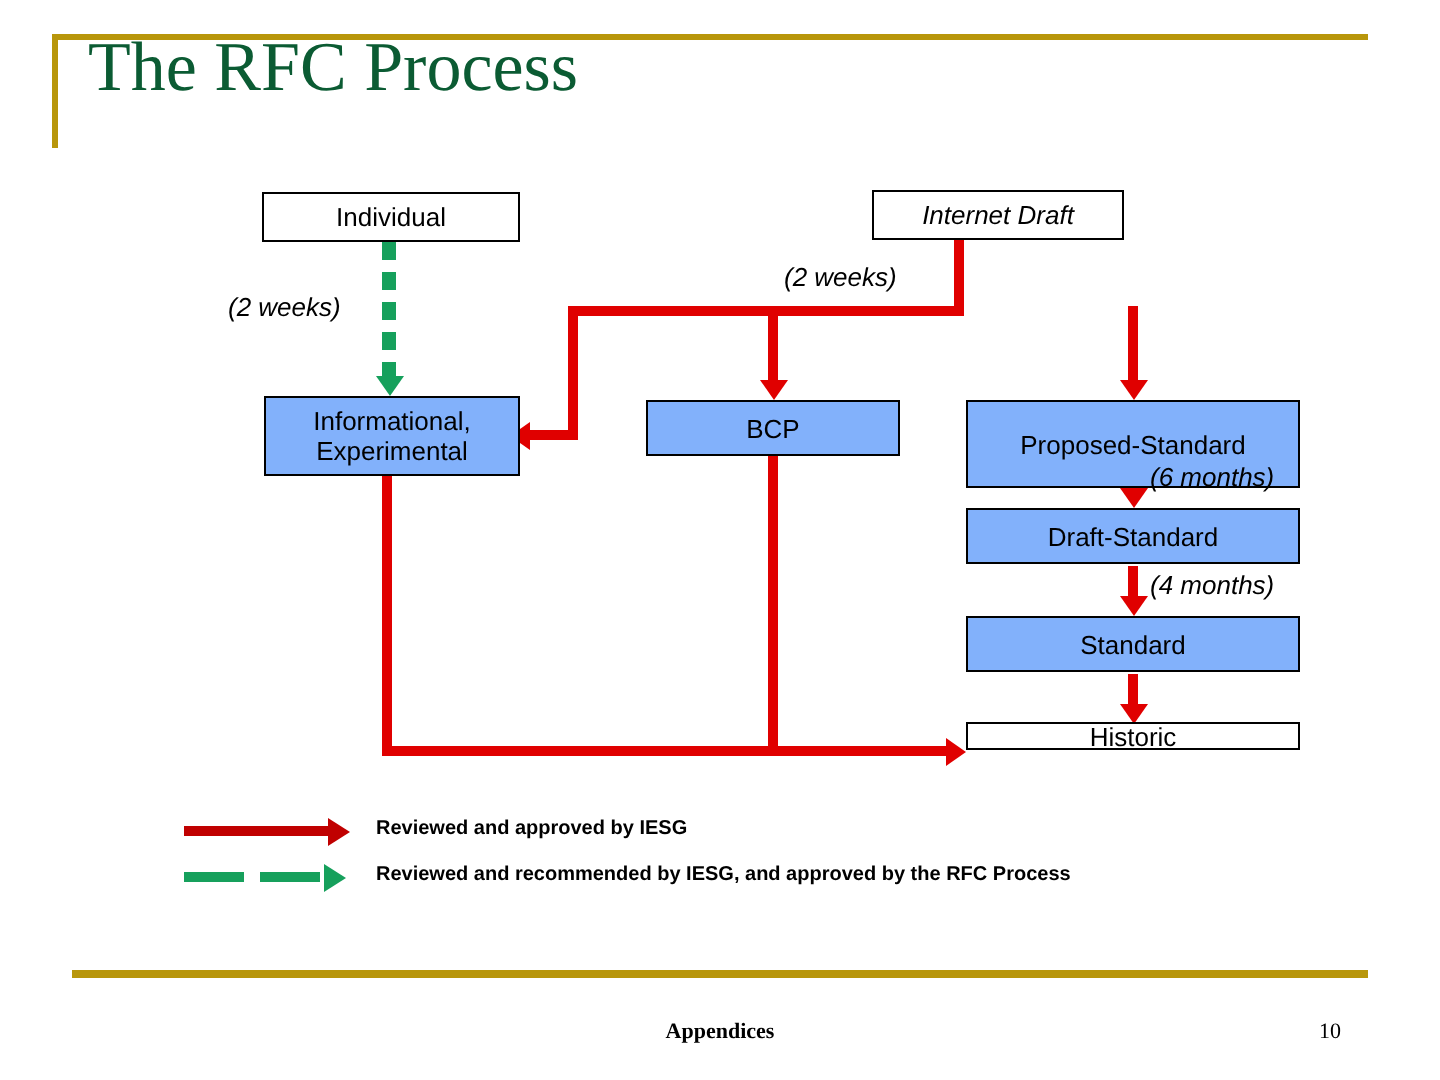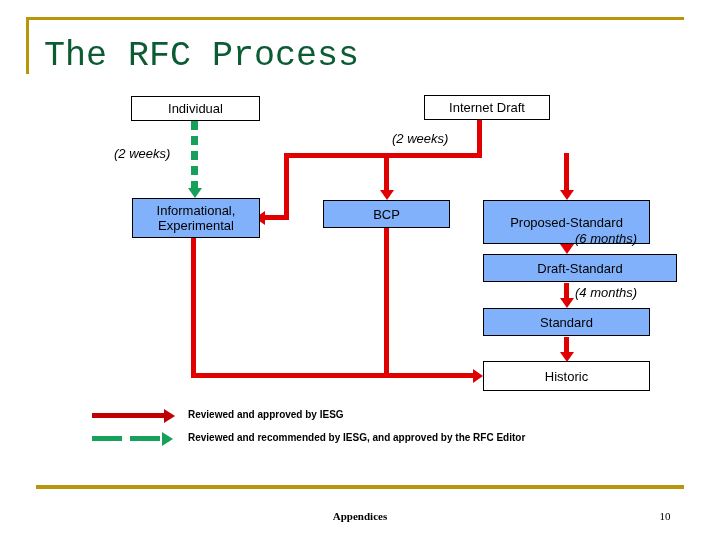--- a/index.html
+++ b/index.html
@@ -31,24 +31,24 @@
     position: absolute;
     left: 26px;
     top: 17px;
     width: 3px;
     height: 57px;
     background: #B8960B;
   }
   .slide-title {
     position: absolute;
     left: 44px;
-    top: 36px;
+    top: 14px;
     font-size: 35px;
     color: #0B5B33;
-    font-family: Liberation Mono, monospace;
+    font-family: Liberation Serif, serif;
     font-weight: normal;
     letter-spacing: 0px;
     white-space: nowrap;
   }
 
   
   .box {
     position: absolute;
     box-sizing: border-box;
     border: 1px solid #000000;
@@ -222,63 +222,63 @@
 
   <div class="seg" style="left:191px; top:238px; width:5px; height:140px;"></div>
   <div class="seg" style="left:384px; top:228px; width:5px; height:150px;"></div>
   <div class="seg" style="left:191px; top:373px; width:285px; height:5px;"></div>
   <div class="arrowhead arrow-right" style="left:473px; top:368.5px;"></div>
 
   <div class="box white" style="left:131px; top:96px; width:129px; height:25px;text-align:center;">
     <span>Individual</span>
   </div>
 
-  <div class="box white" style="left:424px; top:95px; width:126px; height:25px;">
+  <div class="box white" style="left:436px; top:95px; width:126px; height:25px;font-style:italic;">
     <span>Internet Draft</span>
   </div>
 
   <div class="box blue" style="left:132px; top:198px; width:128px; height:40px; flex-direction:column;">
     <span>Informational,</span>
     <span>Experimental</span>
   </div>
 
   <div class="box blue" style="left:323px; top:200px; width:127px; height:28px;">
     <span>BCP</span>
   </div>
 
   <div class="box blue" style="left:483px; top:200px; width:167px; height:44px;">
     <span>Proposed-Standard</span>
   </div>
 
-  <div class="box blue" style="left:483px; top:254px; width:194px; height:28px;">
+  <div class="box blue" style="left:483px; top:254px; width:167px; height:28px;">
     <span>Draft-Standard</span>
   </div>
 
   <div class="box blue" style="left:483px; top:308px; width:167px; height:28px;">
     <span>Standard</span>
   </div>
 
-  <div class="box white" style="left:483px; top:361px; width:167px; height:30px;">
+  <div class="box white" style="left:483px; top:361px; width:167px; height:14px;text-decoration:underline;">
     <span>Historic</span>
   </div>
 
   <div class="lbl" style="left:114px; top:146px;">(2 weeks)</div>
 
   <div class="lbl" style="left:392px; top:131px;">(2 weeks)</div>
 
   <div class="lbl" style="left:575px; top:231px;">(6 months)</div>
 
   <div class="lbl" style="left:575px; top:285px;">(4 months)</div>
 
   <div class="legend-line-red" style="left:92px; top:413px; width:72px;"></div>
   <div class="legend-arrow-red" style="left:164px; top:408.5px;"></div>
   <div class="legend-text" style="left:178px; top:409px;">Reviewed and approved by IESG</div>
 
   <div class="legend-dash-green" style="left:92px; top:436px; width:30px;"></div>
   <div class="legend-dash-green" style="left:130px; top:436px; width:30px;"></div>
   <div class="legend-arrow-green" style="left:162px; top:431.5px;"></div>
-  <div class="legend-text" style="left:178px; top:432px;">Reviewed and recommended by IESG, and approved by the RFC Editor</div>
+  <div class="legend-text" style="left:178px; top:432px;">Reviewed and recommended by IESG, and approved by the RFC Process</div>
 
   <div class="rule-bottom"></div>
   <div class="footer-center">Appendices</div>
   <div class="footer-page">10</div>
 
 </div>
 
 </body></html>

